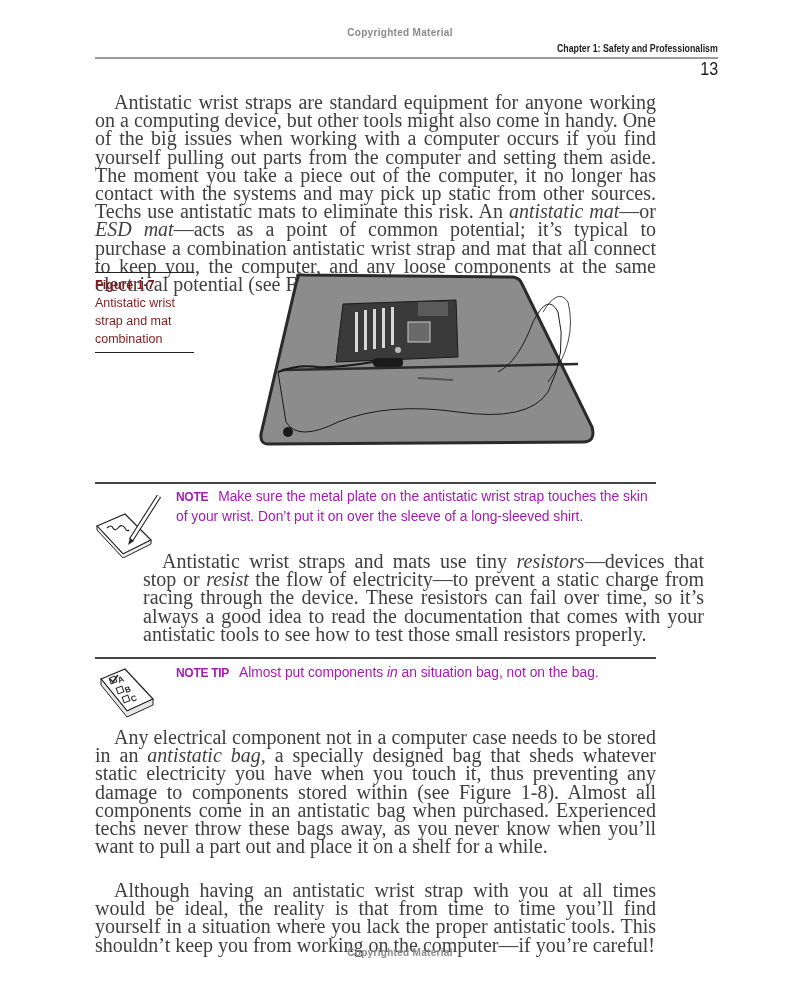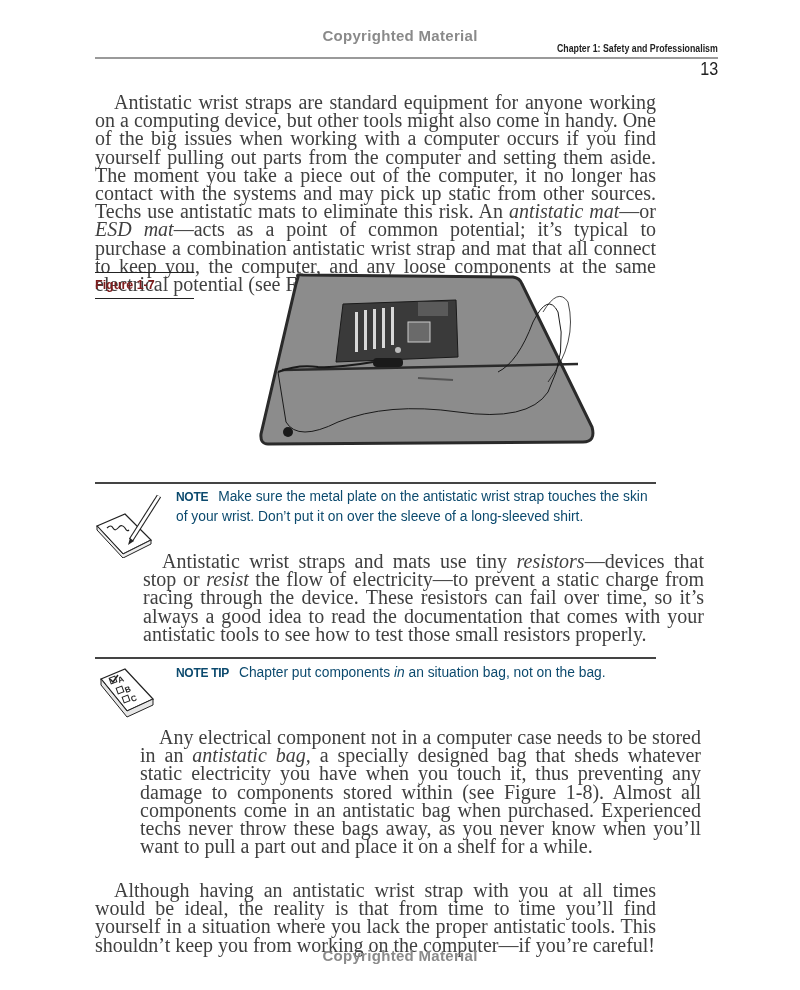--- a/index.html
+++ b/index.html
@@ -1,18 +1,18 @@
 <!DOCTYPE html>
 <html><head>
   <meta charset="utf-8">
   <style>
     html, body { margin: 0; padding: 0; background: #ffffff; }
     body { width: 800px; height: 990px; position: relative; overflow: hidden; color: #1a1a1a; }
     .watermark { position: absolute; left: 0; width: 800px; text-align: center;
-      font-family: "Liberation Sans", sans-serif; font-weight: bold; font-size: 15px; color: #8a8a8a; letter-spacing: 0.3px; }
+      font-family: "Liberation Sans", sans-serif; font-weight: bold; font-size: 10px; color: #8a8a8a; letter-spacing: 0.3px; }
     .wm-top { top: 27px; }
     .wm-bottom { top: 947px; }
     .running-head { position: absolute; right: 82px; top: 43px;
       font-family: "Liberation Sans", sans-serif; font-weight: bold; font-size: 10px; color: #222; transform: scaleX(0.88); transform-origin: right; }
     .head-rule { position: absolute; left: 95px; width: 623px; top: 57px; height: 2px; background: #9a9a9a; }
     .page-num { position: absolute; right: 82px; top: 58px;
       font-family: "Liberation Sans", sans-serif; font-size: 19px; color: #222; transform: scaleX(0.85); transform-origin: right; }
     .body-text { font-family: Liberation Serif, serif; font-size: 20px; line-height: 18.2px; text-align: justify; color: #404040; }
     .para { position: absolute; left: 95px; width: 561px; margin: 0; }
     .indent { text-indent: 19px; }
@@ -20,41 +20,42 @@
     .figure-caption { position: absolute; left: 95px; top: 272px; width: 99px; border-top: 1.5px solid #222; border-bottom: 1px solid #222;
       font-family: "Liberation Sans", sans-serif; font-size: 12.5px; line-height: 18px; padding: 3px 0 4px 0; color: #7f1d1d; }
     .figure-caption .fig-label { font-weight: bold; }
     .figure-image { position: absolute; left: 258px; top: 272px; width: 340px; height: 175px; }
     .callout-rule { position: absolute; left: 95px; width: 561px; height: 1.5px; background: #444; }
     .note-rule { top: 482px; }
     .tip-rule { top: 657px; }
     .callout-icon { position: absolute; left: 95px; }
     .note-icon { top: 488px; width: 70px; height: 70px; }
     .tip-icon { top: 665px; width: 62px; height: 55px; }
-    .callout-text { position: absolute; left: 176px; width: 480px; font-family: "Liberation Sans", sans-serif; font-size: 13.8px; line-height: 20px; color: #0c4a6e; }
+    .callout-text { position: absolute; left: 176px; width: 480px; font-family: "Liberation Sans", sans-serif; font-size: 13.8px; line-height: 20px; color: #a21caf; }
     .note-text { top: 487px; }
     .tip-text { top: 663px; }
     .callout-label { font-weight: bold; font-size: 12px; letter-spacing: -0.3px; margin-right: 10px; }
     .p2 { top: 552px; margin-left: 48px; }
-    .p3 { top: 728px; margin-left: 45px; }
+    .p3 { top: 728px; }
     .p4 { top: 881px; }
   </style>
 </head>
 <body>
 
 <div class="watermark wm-top">Copyrighted Material</div>
 
 <div class="running-head">Chapter 1:  Safety and Professionalism</div>
 <div class="head-rule"></div>
 <div class="page-num">13</div>
 
 <p class="para body-text indent p1"><span>Antistatic wrist straps are standard equipment for anyone working on a computing device, but other tools might also come in handy. One of the big issues when working with a computer occurs if you find yourself pulling out parts from the computer and setting them aside. The moment you take a piece out of the computer, it no longer has contact with the systems and may pick up static from other sources. Techs use antistatic mats to eliminate this risk. An </span><i>antistatic mat</i><span>—or </span><i>ESD mat</i><span>—acts as a point of common potential; it’s typical to purchase a combination antistatic wrist strap and mat that all connect to keep you, the computer, and any loose components at the same electrical potential (see Figure 1-7).</span></p>
 
 <div class="figure-caption">
   <div class="fig-label">Figure 1-7</div>
+  <div>Antistatic wrist strap and mat combination</div>
 </div>
 
 <svg class="figure-image" viewBox="0 0 340 175" aria-label="Antistatic mat with motherboard, wrist strap, and grounding cord">
   <path d="M40 5 Q38 2 45 3 L255 5 Q262 6 264 12 L334 155 Q338 170 325 170 L10 172 Q2 172 3 162 L38 12 Z" fill="#8c8c8c" stroke="#2a2a2a" stroke-width="3"></path>
   <line x1="24" y1="98" x2="320" y2="92" stroke="#2a2a2a" stroke-width="2.5"></line>
   <g>
     <polygon points="85,32 198,28 200,85 78,90" fill="#3a3a3a" stroke="#1a1a1a" stroke-width="1"></polygon>
     <rect x="97" y="40" width="3" height="40" fill="#d8d8d8"></rect>
     <rect x="106" y="38" width="3" height="40" fill="#d8d8d8"></rect>
     <rect x="115" y="37" width="3" height="40" fill="#d8d8d8"></rect>
@@ -90,19 +91,19 @@
   <polygon points="6,14 30,4 58,34 32,46" fill="#fff" stroke="#222" stroke-width="1.3"></polygon>
   <polygon points="6,14 6,20 32,52 58,40 58,34 32,46" fill="#e6e6e6" stroke="#222" stroke-width="1"></polygon>
   <rect x="15" y="12" width="6" height="6" fill="none" stroke="#222" stroke-width="1" transform="rotate(-20 18 15)"></rect>
   <path d="M15 14 l3 3 l5 -7" stroke="#222" stroke-width="1.5" fill="none"></path>
   <text x="24" y="18" font-family="Liberation Sans, sans-serif" font-weight="bold" font-size="8" fill="#222" transform="rotate(-20 24 18)">A</text>
   <rect x="22" y="22" width="6" height="6" fill="none" stroke="#222" stroke-width="1" transform="rotate(-20 25 25)"></rect>
   <text x="31" y="28" font-family="Liberation Sans, sans-serif" font-weight="bold" font-size="8" fill="#222" transform="rotate(-20 31 28)">B</text>
   <rect x="28" y="31" width="6" height="6" fill="none" stroke="#222" stroke-width="1" transform="rotate(-20 31 34)"></rect>
   <text x="37" y="37" font-family="Liberation Sans, sans-serif" font-weight="bold" font-size="8" fill="#222" transform="rotate(-20 37 37)">C</text>
 </svg>
-<div class="callout-text tip-text"><span class="callout-label">NOTE TIP</span><span>Chapter put components </span><i>in</i><span> an situation bag, not on the bag.</span></div>
+<div class="callout-text tip-text"><span class="callout-label">NOTE TIP</span><span>Almost put components </span><i>in</i><span> an situation bag, not on the bag.</span></div>
 
 <p class="para body-text indent p3"><span>Any electrical component not in a computer case needs to be stored in an </span><i>antistatic bag,</i><span> a specially designed bag that sheds whatever static electricity you have when you touch it, thus preventing any damage to components stored within (see Figure 1-8). Almost all components come in an antistatic bag when purchased. Experienced techs never throw these bags away, as you never know when you’ll want to pull a part out and place it on a shelf for a while.</span></p>
 
 <p class="para body-text indent p4"><span>Although having an antistatic wrist strap with you at all times would be ideal, the reality is that from time to time you’ll find yourself in a situation where you lack the proper antistatic tools. This shouldn’t keep you from working on the computer—if you’re careful!</span></p>
 
 <div class="watermark wm-bottom">Copyrighted Material</div>
 
 </body></html>

